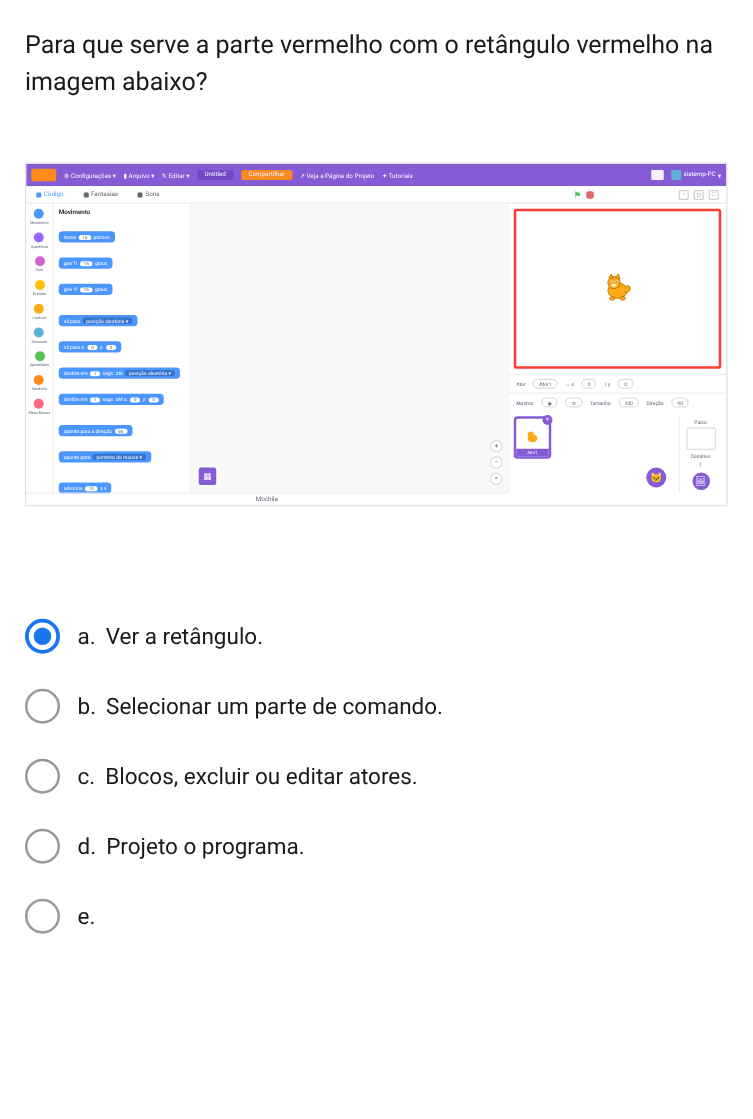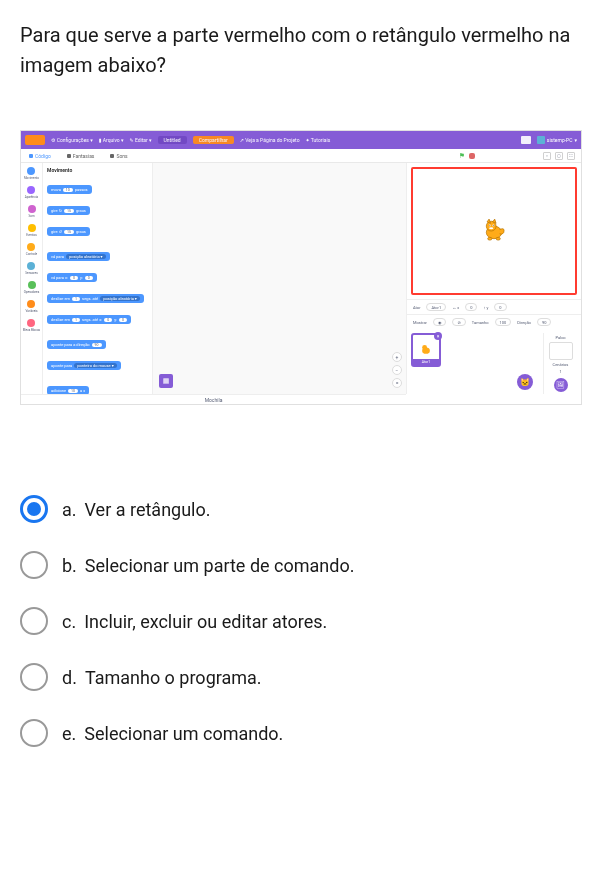--- a/index.html
+++ b/index.html
@@ -511,30 +511,29 @@
     <div class="radio"></div>
     <div class="opt-label">
         <span class="opt-letter">b.</span>
         <span>Selecionar um parte de comando.</span>
       </div>
   </div>
   <div class="option">
     <div class="radio"></div>
     <div class="opt-label">
         <span class="opt-letter">c.</span>
-        <span>Incluir, excluir ou editar atores.</span>
+        <span>Blocos, excluir ou editar atores.</span>
       </div>
   </div>
   <div class="option">
     <div class="radio"></div>
     <div class="opt-label">
         <span class="opt-letter">d.</span>
-        <span>Tamanho o programa.</span>
+        <span>Projeto o programa.</span>
       </div>
   </div>
   <div class="option">
     <div class="radio"></div>
     <div class="opt-label">
         <span class="opt-letter">e.</span>
-        <span>Selecionar um comando.</span>
       </div>
   </div>
 </div>
 
 </body></html>

